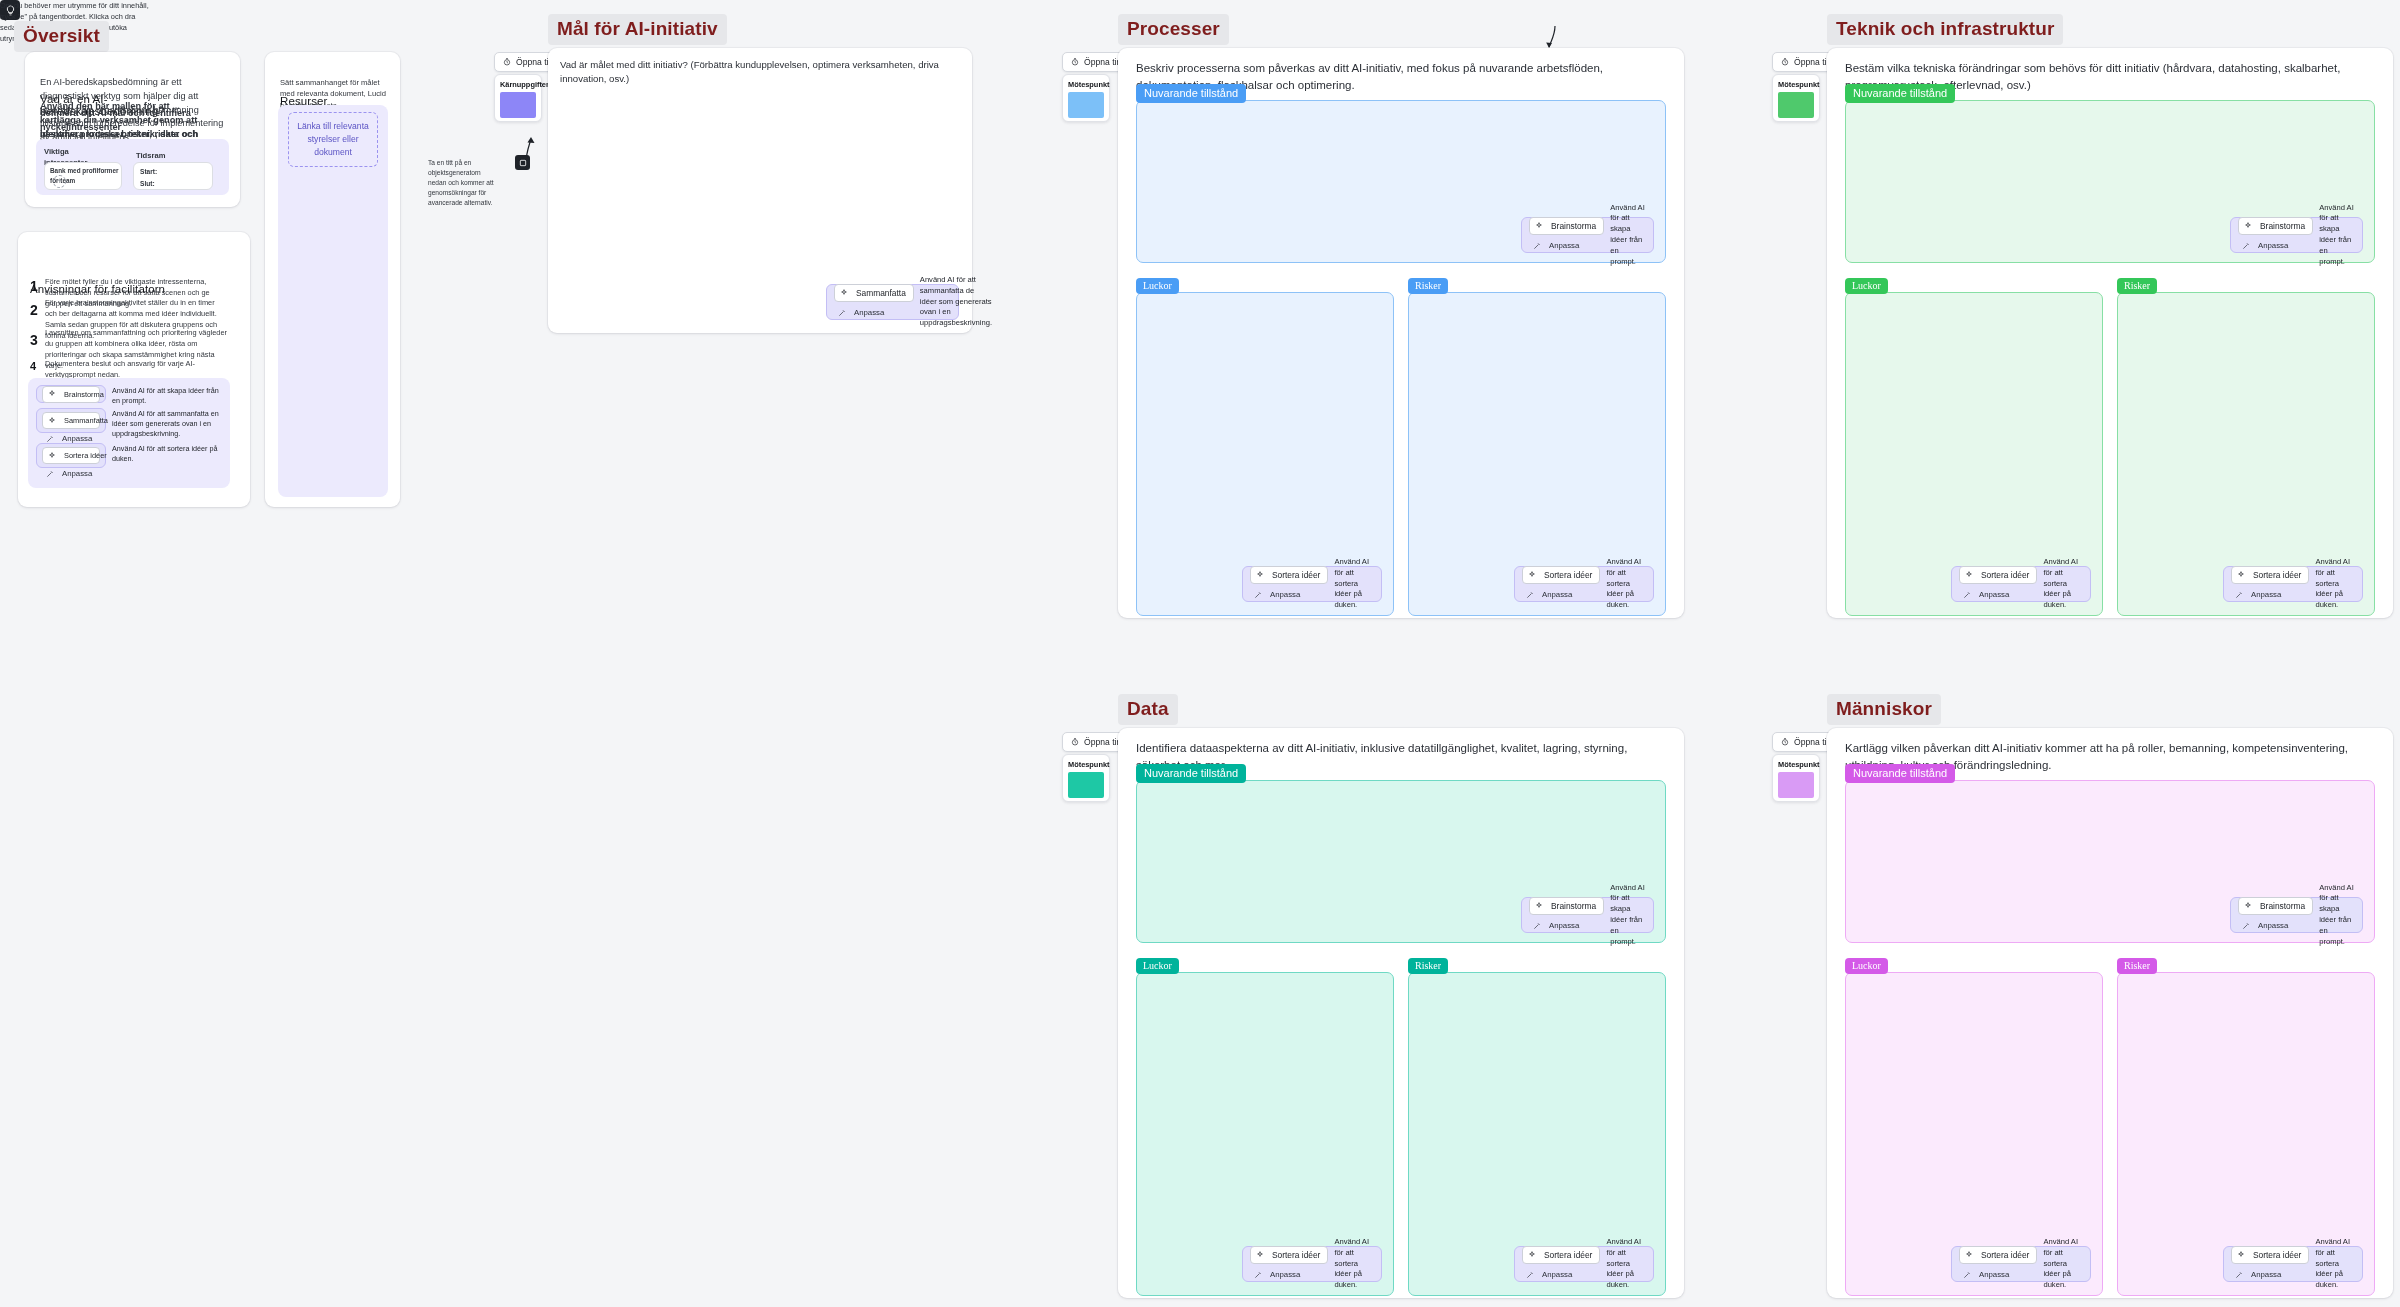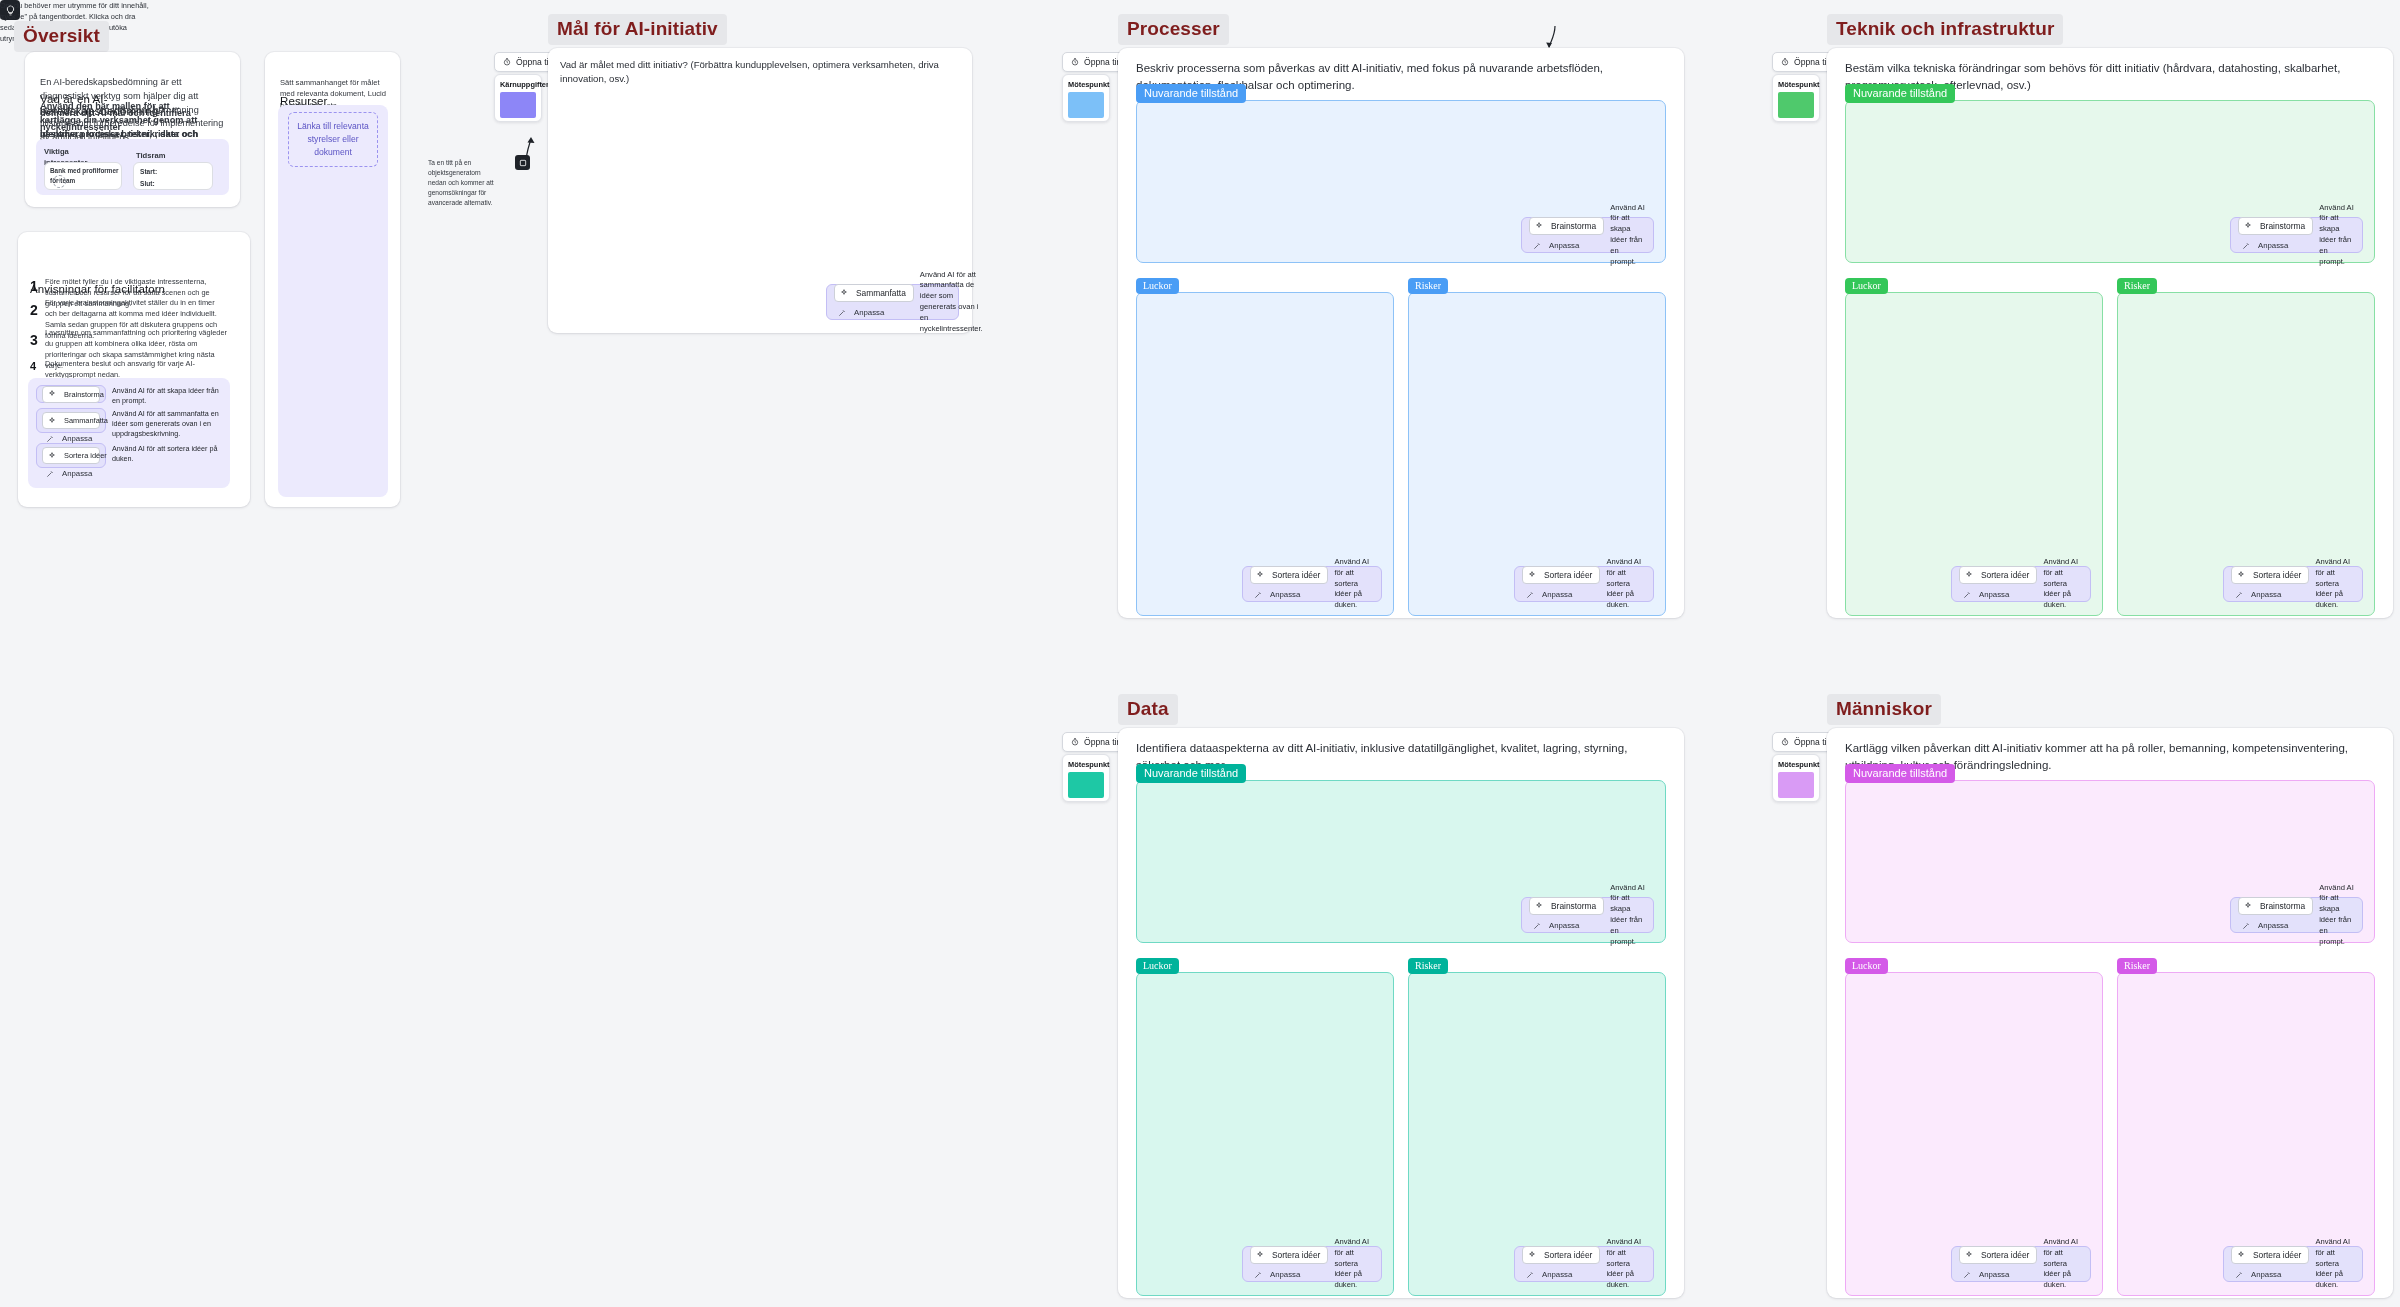--- a/index.html
+++ b/index.html
@@ -294,21 +294,21 @@
           </svg>
         <span>Sammanfatta</span>
       </div>
       <div class="ai-btn ghost">
         <svg class="spark" viewBox="0 0 24 24" fill="none" stroke="#2c3038" stroke-width="2">
             <path d="M4 20l12-12M15 4l5 5"></path>
           </svg>
         <span>Anpassa</span>
       </div>
     </div>
-    <div class="ai-txt">Använd AI för att sammanfatta de idéer som genererats ovan i en nyckelintressenter.</div>
+    <div class="ai-txt">Använd AI för att sammanfatta de idéer som genererats ovan i en uppdragsbeskrivning.</div>
   </div>
 
   <div id="sec-0">
       <div class="sec-title" style="left:1118px;top:14px">Processer</div>
       <div class="timer-btn" style="left:1062px;top:52px">
         <svg width="8" height="8" viewBox="0 0 24 24" fill="none" stroke="#1d2026" stroke-width="2">
           <circle cx="12" cy="13" r="8"></circle>
           <path d="M12 9v4l2.5 2M9 2h6"></path>
         </svg>
         <span>Öppna timer</span>

